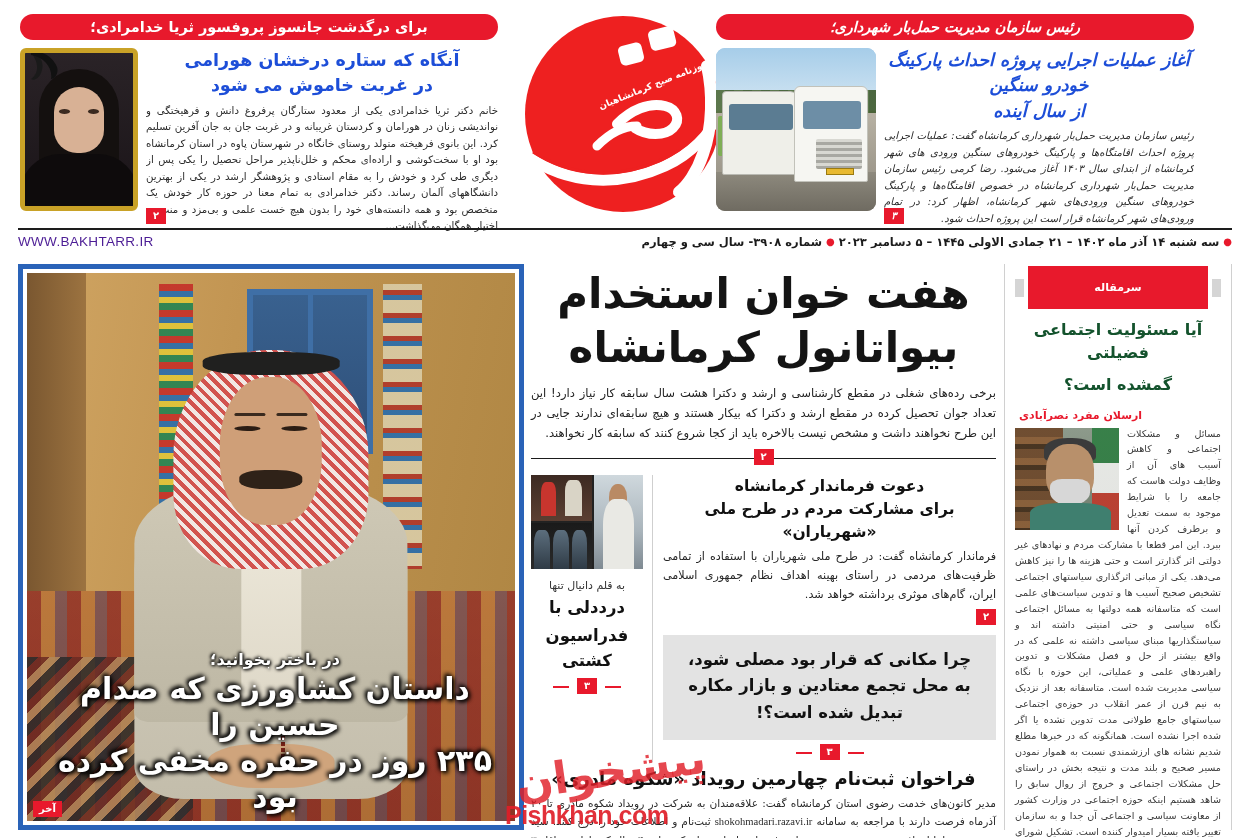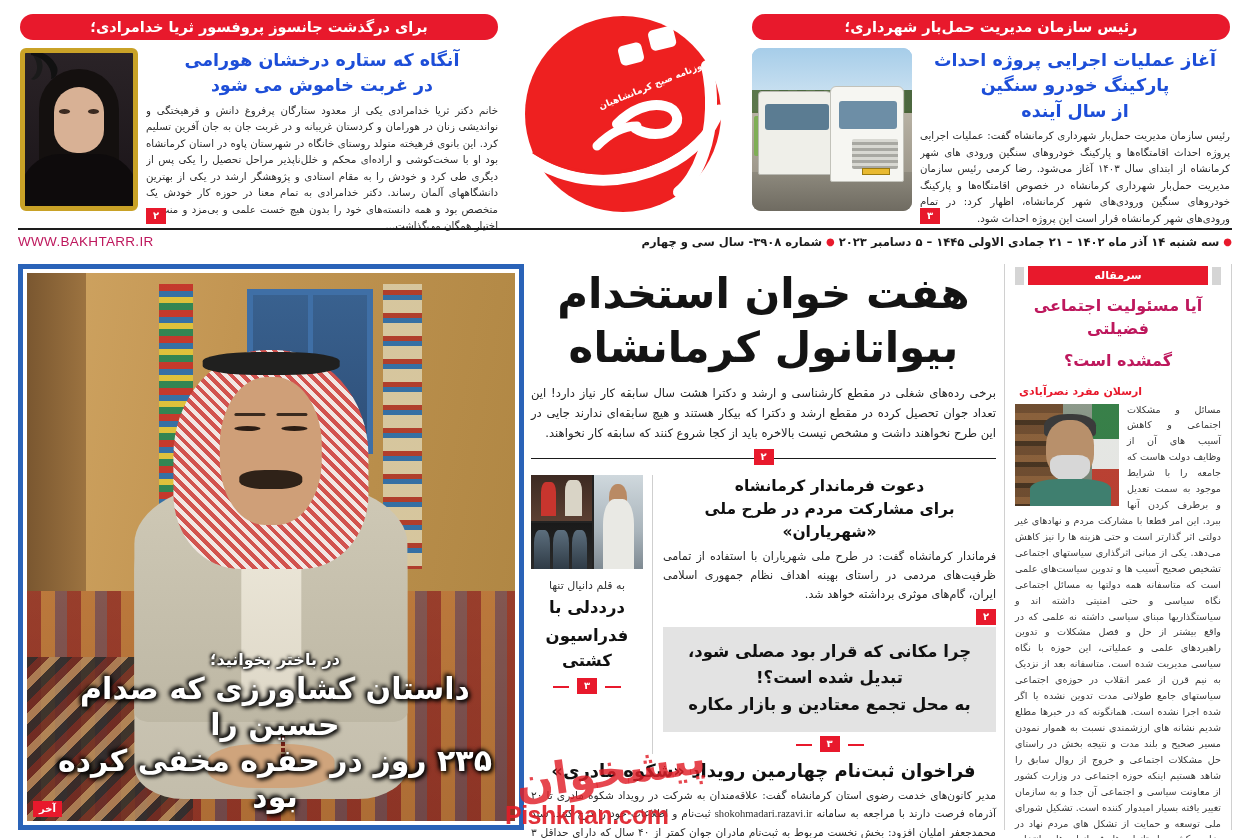--- a/index.html
+++ b/index.html
@@ -46,24 +46,25 @@
   
   .hdr-left {
     position: absolute;
     left: 20px;
     top: 14px;
     width: 478px;
     height: 210px;
   }
   .hdr-right {
     position: absolute;
-    left: 752px;
+    left: 716px;
     top: 14px;
     width: 478px;
     height: 210px;
+    font-style: italic;
   }
 
   .hdr-body {
     position: relative;
     margin-top: 8px;
     display: flex;
     flex-direction: row;
     gap: 8px;
     height: 176px;
   }
@@ -259,21 +260,21 @@
     left: 18px; right: 18px;
     top: 228px;
     height: 2px;
     background: #1d1d1d;
   }
   .hdr-url {
     position: absolute;
     left: 18px;
     top: 234px;
     font-size: 13.5px;
-    color: #be185d;
+    color: #4c1d95;
     letter-spacing: 0.3px;
     direction: ltr;
     font-family: "Liberation Sans", sans-serif;
   }
   .hdr-date {
     position: absolute;
     right: 18px;
     top: 235px;
     font-size: 11.5px;
     font-weight: bold;
@@ -529,21 +530,21 @@
     color: #262626;
     text-align: justify;
     margin-top: 4px;
   }
   .sub-badge-left {
     margin-top: 2px;
   }
 
   .gray-box {
     background: #E3E3E3;
-    margin-top: 1px;
+    margin-top: 9px;
     padding: 12px 14px 14px 14px;
     text-align: center;
   }
   .gray-box .t {
     font-size: 16.5px;
     font-weight: bold;
     line-height: 1.6;
     color: #111;
     letter-spacing: -0.3px;
   }
@@ -660,36 +661,36 @@
     display: flex;
     align-items: center;
     gap: 4px;
     margin-top: 2px;
   }
   .edit-tag {
     background: #E8192C;
     color: #fff;
     font-size: 11px;
     font-weight: bold;
-    padding: 3px 0;
+    padding: 15px 0;
     text-align: center;
     flex: 1 1 auto;
   }
   .edit-tag-bar {
     width: 9px; height: 18px;
     background: #d5d5d5;
     flex: 0 0 auto;
   }
   .edit-title {
     margin-top: 9px;
     font-size: 16px;
     font-weight: bold;
     line-height: 1.45;
     text-align: center;
-    color: #be185d;
+    color: #14532d;
     letter-spacing: -0.3px;
   }
   .edit-author {
     margin-top: 12px;
     font-size: 11px;
     font-weight: bold;
     color: #E8192C;
     text-align: left;
     padding-left: 4px;
   }
@@ -896,22 +897,22 @@
         <div class="mid-col-main">
           <div class="sub-headline">دعوت فرماندار کرمانشاه</div>
           <div class="sub-headline">برای مشارکت مردم در طرح ملی «شهریاران»</div>
           <div class="sub-text">فرماندار کرمانشاه گفت: در طرح ملی شهریاران با استفاده از تمامی ظرفیت‌های مردمی در راستای بهینه اهداف نظام جمهوری اسلامی ایران، گام‌های موثری برداشته خواهد شد.</div>
           <div class="sub-badge-left">
             <span class="pg-badge">۲</span>
           </div>
 
           <div class="gray-box">
             <div class="t">چرا مکانی که قرار بود مصلی شود،</div>
+            <div class="t">به محل تجمع معتادین و بازار مکاره</div>
             <div class="t">تبدیل شده است؟!</div>
-            <div class="t">به محل تجمع معتادین و بازار مکاره</div>
           </div>
           <div class="dash-badge">
             <span class="dl"></span>
               <span class="dr"></span>
             <span class="badge pg-badge">۳</span>
           </div>
         </div>
 
         <div class="mid-col-side">
           <div class="wr-photo">

